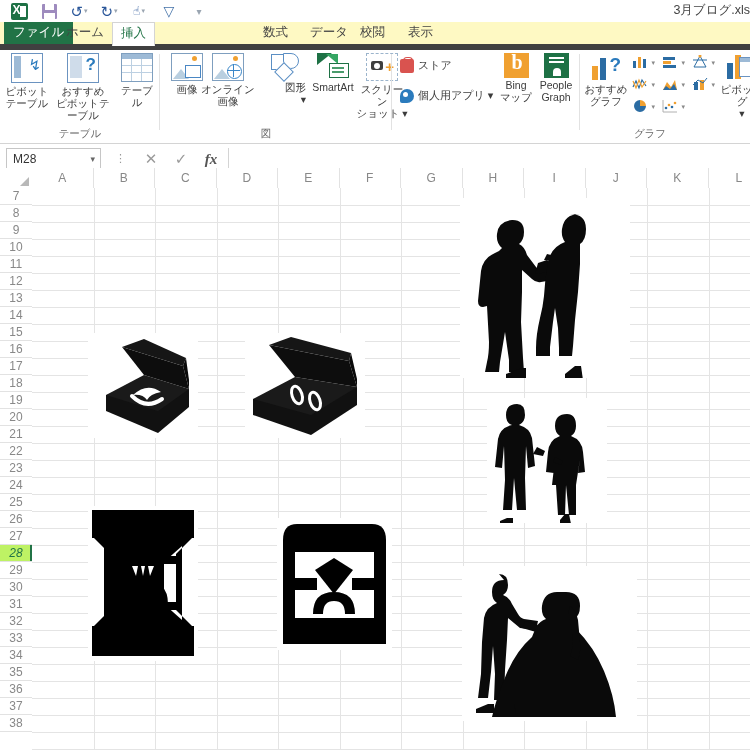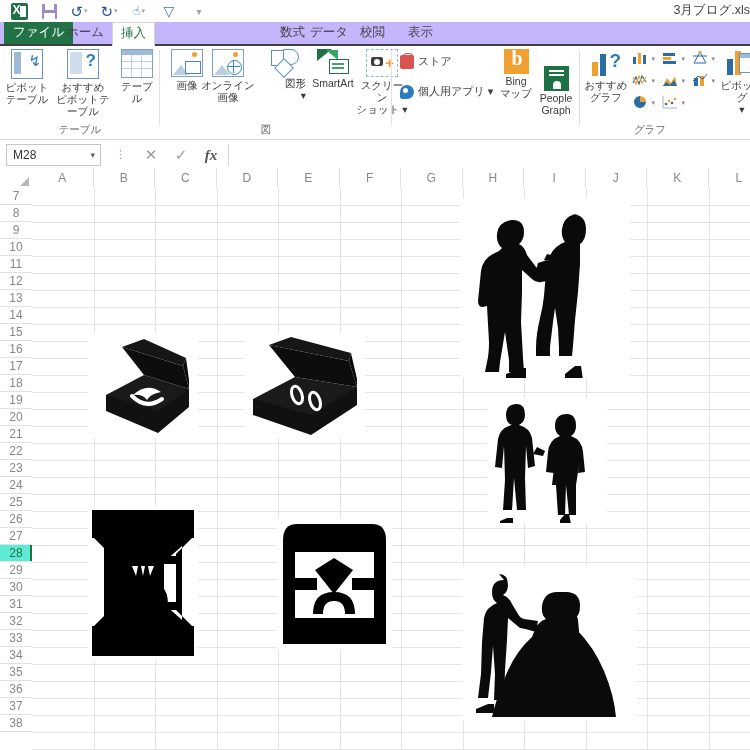--- a/index.html
+++ b/index.html
@@ -22,21 +22,21 @@
   .save-ic:before{content:"";position:absolute;left:3px;top:0;width:9px;height:6px;background:#fff;}
   .save-ic:after{content:"";position:absolute;left:2px;bottom:0;width:11px;height:6px;background:#fff;}
   .arrow-ic{color:#2b579a;font-size:15px;line-height:15px;}
   .mini-cv{color:#9aa5b1;font-size:7px;margin-left:1px;}
   .touch-ic{color:#2b579a;font-size:12px;}
   .funnel-ic{color:#4472a8;font-size:14px;}
   .dots-ic{color:#9aa5b1;font-size:10px;}
   .doctitle{position:absolute;right:0px;top:2px;font-size:12.5px;color:#444;white-space:nowrap;}
 
   
-  .tabs{position:relative;height:22px;background:#c4b5fd;border-bottom:2px solid #404040;}
+  .tabs{position:relative;height:22px;background:#fef9c3;border-bottom:6px solid #404040;}
   .tab{position:absolute;top:0;height:22px;line-height:21px;font-size:12.5px;color:#444;padding:0 8px;white-space:nowrap;cursor:default;}
   .tab.file{background:#217346;color:#fff;left:4px;padding:0 9px;}
   .tab.active{background:#fff;border:1px solid #d4d4d4;border-bottom:1px solid #fff;color:#217346;z-index:3;height:22px;line-height:20px;}
 
   
   .ribbon{position:relative;height:93px;background:#fff;border-bottom:1px solid #d4d4d4;overflow:hidden;}
   .grp{position:absolute;top:0;height:92px;}
   .grp .sep{position:absolute;right:0;top:4px;bottom:12px;width:1px;background:#e2e2e2;}
   .grp .glabel{position:absolute;bottom:1px;left:0;right:0;text-align:center;font-size:10.5px;color:#666;}
   .bigbtn{position:absolute;top:3px;text-align:center;cursor:default;}
@@ -118,21 +118,21 @@
   
   .gridwrap{position:absolute;left:0;top:168px;width:750px;height:582px;overflow:hidden;background:#fff;}
   .corner{position:absolute;left:0;top:0;width:32px;height:20px;background:#fff;border-right:1px solid #d4d4d4;border-bottom:1px solid #d4d4d4;}
   .corner:after{content:"";position:absolute;right:3px;bottom:2px;width:0;height:0;border-left:9px solid transparent;border-bottom:9px solid #b8b8b8;}
   .colhead{position:absolute;left:32px;top:0;right:0;height:20px;background:#fff;border-bottom:1px solid #d4d4d4;}
   .colcell{position:absolute;top:0;height:20px;line-height:20px;text-align:center;font-size:12px;color:#888;
            border-right:1px solid #e2e2e2;box-sizing:border-box;}
   .rowhead{position:absolute;left:0;top:20px;width:32px;bottom:0;background:#fff;border-right:1px solid #d4d4d4;}
   .rowcell{position:absolute;left:0;width:32px;text-align:center;font-size:12px;color:#888;
            border-bottom:1px solid #e2e2e2;box-sizing:border-box;}
-  .rowcell.sel{background:#5eead4;color:#217346;font-weight:normal;}
+  .rowcell.sel{background:#bef264;color:#217346;font-weight:normal;font-style:italic;}
   .rowcell.sel:after{content:"";position:absolute;right:0;top:0;bottom:0;width:2px;background:#217346;}
   .cells{position:absolute;left:32px;top:20px;right:0;bottom:0;overflow:hidden;background:#fff;}
   .hline{position:absolute;left:0;right:0;height:1px;background:#e4e4e4;}
   .vline{position:absolute;top:0;bottom:0;width:1px;background:#e4e4e4;}
 
   
   .pic{position:absolute;background:#fff;}
   .pic svg{display:block;}
 </style>
 </head>
@@ -167,21 +167,21 @@
           <span class="dots-ic">▾</span>
         </div>
     </div>
     <div class="doctitle">3月ブログ.xls</div>
   </div>
 
   <div class="tabs">
     <div class="tab file" style="left:4px;">ファイル</div>
     <div class="tab" style="left:58px;">ホーム</div>
     <div class="tab active" style="left:112px;">挿入</div>
-    <div class="tab" style="left:272px;">数式</div>
+    <div class="tab" style="left:255px;">数式</div>
     <div class="tab" style="left:302px;">データ</div>
     <div class="tab" style="left:352px;">校閲</div>
     <div class="tab" style="left:400px;">表示</div>
   </div>
 
   <div class="ribbon">
 
     <div class="grp" style="left:0;width:160px;">
       <div class="bigbtn" style="left:2px;width:50px;">
         <div class="ic ic-pivot"></div>
@@ -260,21 +260,21 @@
       </div>
       <div class="smallbtn" style="left:8px;top:38px;">
         <span class="ic-myapp"></span>
         <span class="cap">個人用アプリ ▾</span>
       </div>
       <div class="bigbtn" style="left:104px;width:40px;">
         <div class="ic ic-bing"></div>
         <span class="cap">Bing</span>
         <span class="cap">マップ</span>
       </div>
-      <div class="bigbtn" style="left:142px;width:44px;margin-top:17px;">
+      <div class="bigbtn" style="left:142px;width:44px;">
         <div class="ic ic-people"></div>
         <span class="cap">People</span>
         <span class="cap">Graph</span>
       </div>
       <div class="sep"></div>
     </div>
 
     <div class="grp" style="left:580px;width:170px;">
       <div class="bigbtn" style="left:2px;width:48px;">
         <div class="ic ic-rchart">

